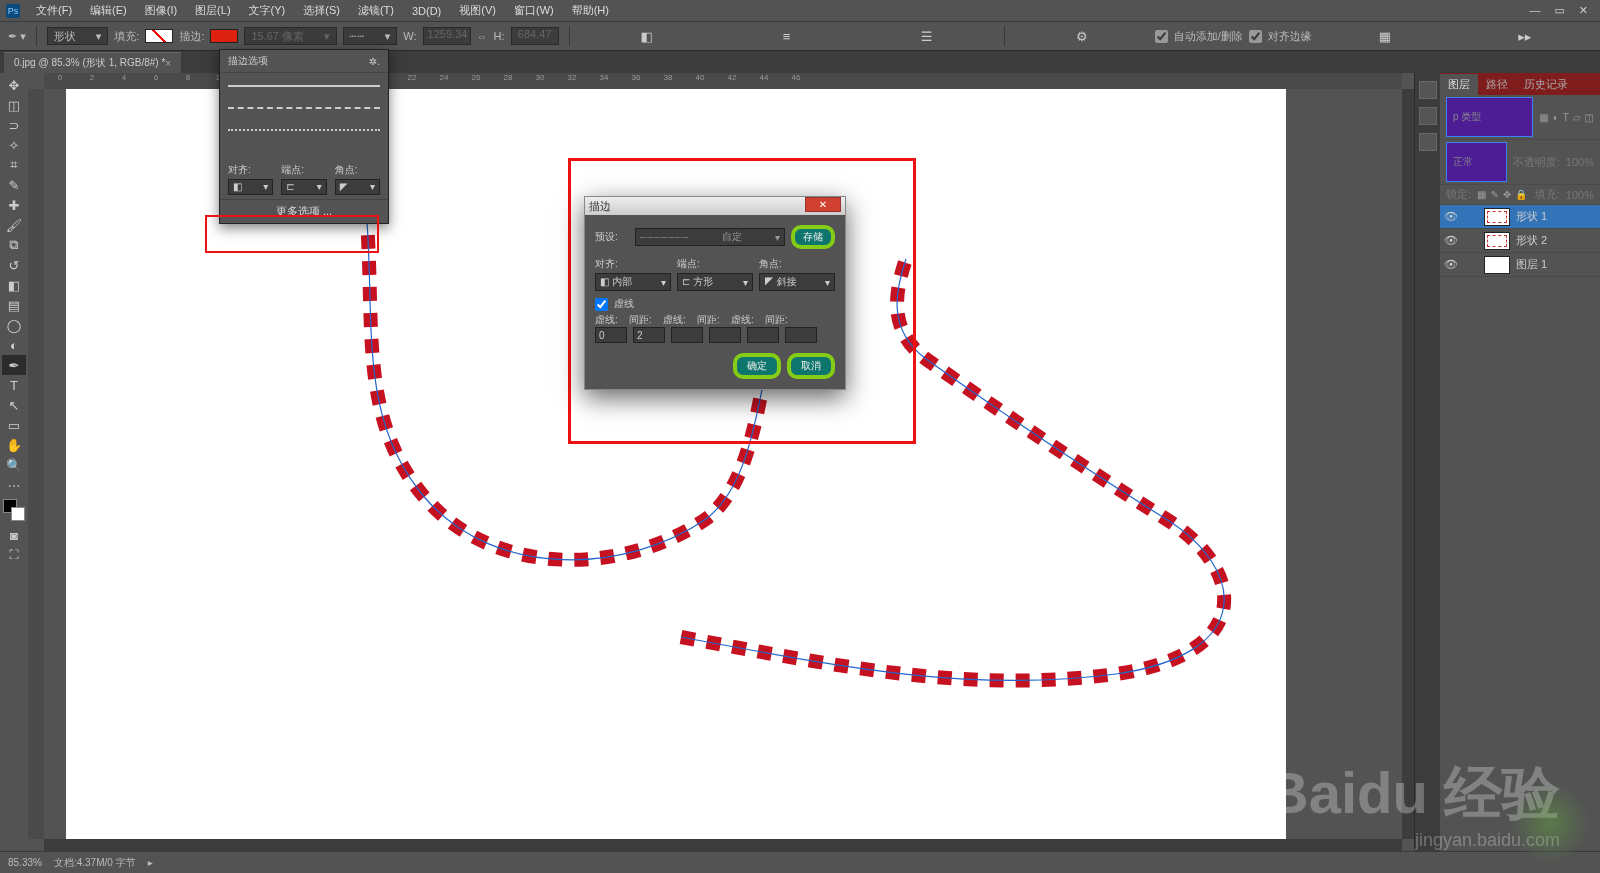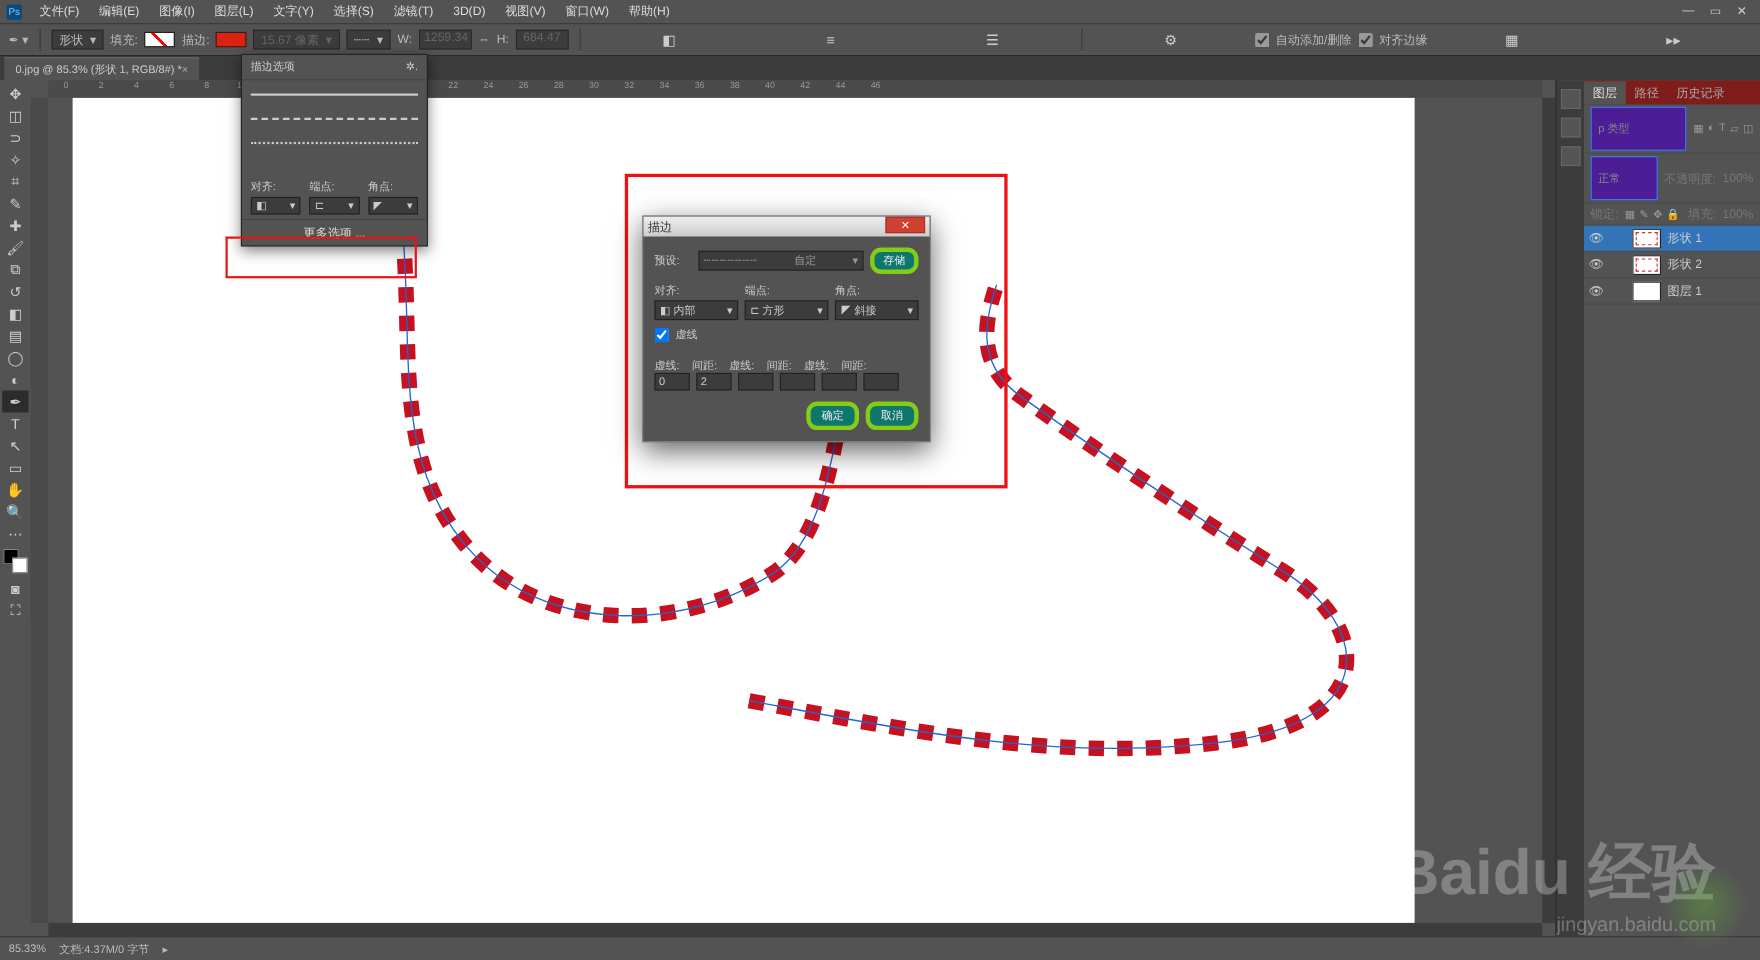--- a/index.html
+++ b/index.html
@@ -2,21 +2,21 @@
 <html><head>
 <meta charset="utf-8">
 <style>
 *{margin:0;padding:0;box-sizing:border-box;font-family:"Microsoft YaHei",Arial,sans-serif;user-select:none}
 body{background:#535353;width:1600px;height:873px;overflow:hidden;position:relative;color:#ccc;font-size:11px}
 .menubar{height:21px;background:#535353;display:flex;align-items:center;padding:0 6px;gap:2px}
 .menubar .ps{width:14px;height:14px;background:#0b4a7c;border-radius:2px;margin-right:6px;display:flex;align-items:center;justify-content:center;font-size:9px;color:#8cf}
 .menubar .mi{padding:2px 8px;color:#ddd;font-size:11px;cursor:pointer}
 .menubar .winctl{margin-left:auto;display:flex;gap:14px;padding-right:6px;color:#ccc}
 .optbar{height:30px;background:#535353;border-top:1px solid #3a3a3a;border-bottom:1px solid #2a2a2a;display:flex;align-items:center;padding:0 8px;gap:6px;font-size:11px;color:#bbb}
-.optbar .dd{background:#3c3c3c;border:1px solid #2a2a2a;padding:1px 6px;display:flex;align-items:center;gap:6px;height:18px}
+.optbar .dd{background:#3c3c3c;border:1px solid #2a2a2a;padding:1px 6px;display:flex;align-items:center;gap:20px;height:18px}
 .optbar .swatch{width:28px;height:14px;border:1px solid #222}
 .optbar .fill{background:linear-gradient(45deg,#fff 45%,#f00 45%,#f00 55%,#fff 55%)}
 .optbar .stroke{background:#d21}
 .optbar .num{background:#3c3c3c;border:1px solid #2a2a2a;width:48px;height:18px;padding:0 4px;color:#666;text-align:center}
 .optbar .sep{width:1px;height:20px;background:#3a3a3a;margin:0 4px}
 .optbar input[type=checkbox]{accent-color:#999}
 .tabstrip{height:22px;background:#3c3c3c;display:flex;align-items:flex-end;padding-left:4px;position:relative}
 .doctab{background:#535353;padding:3px 10px 3px 10px;font-size:10px;color:#ccc;border-top:1px solid #666;display:flex;gap:0;align-items:center}
 .doctab .x{font-size:10px;color:#aaa}
 .workarea{position:absolute;top:73px;left:28px;right:186px;bottom:22px;background:#535353;overflow:hidden}
@@ -257,21 +257,21 @@
           </div></div>
       <div class="c"><span>端点:</span><div class="dd">
             <span>⊏ <span>方形</span></span>
             <span>▾</span>
           </div></div>
       <div class="c"><span>角点:</span><div class="dd">
             <span>◤ <span>斜接</span></span>
             <span>▾</span>
           </div></div>
     </div>
-    <div class="row" style="margin-bottom:14px">
+    <div class="row" style="margin-bottom:2px">
         <input type="checkbox" checked="" style="">
         <span>虚线</span>
       </div>
     <div class="dashrow">
       <span class="lbl">虚线:</span>
       <span class="lbl">间距:</span>
       <span class="lbl">虚线:</span>
       <span class="lbl">间距:</span>
       <span class="lbl">虚线:</span>
       <span class="lbl">间距:</span>

